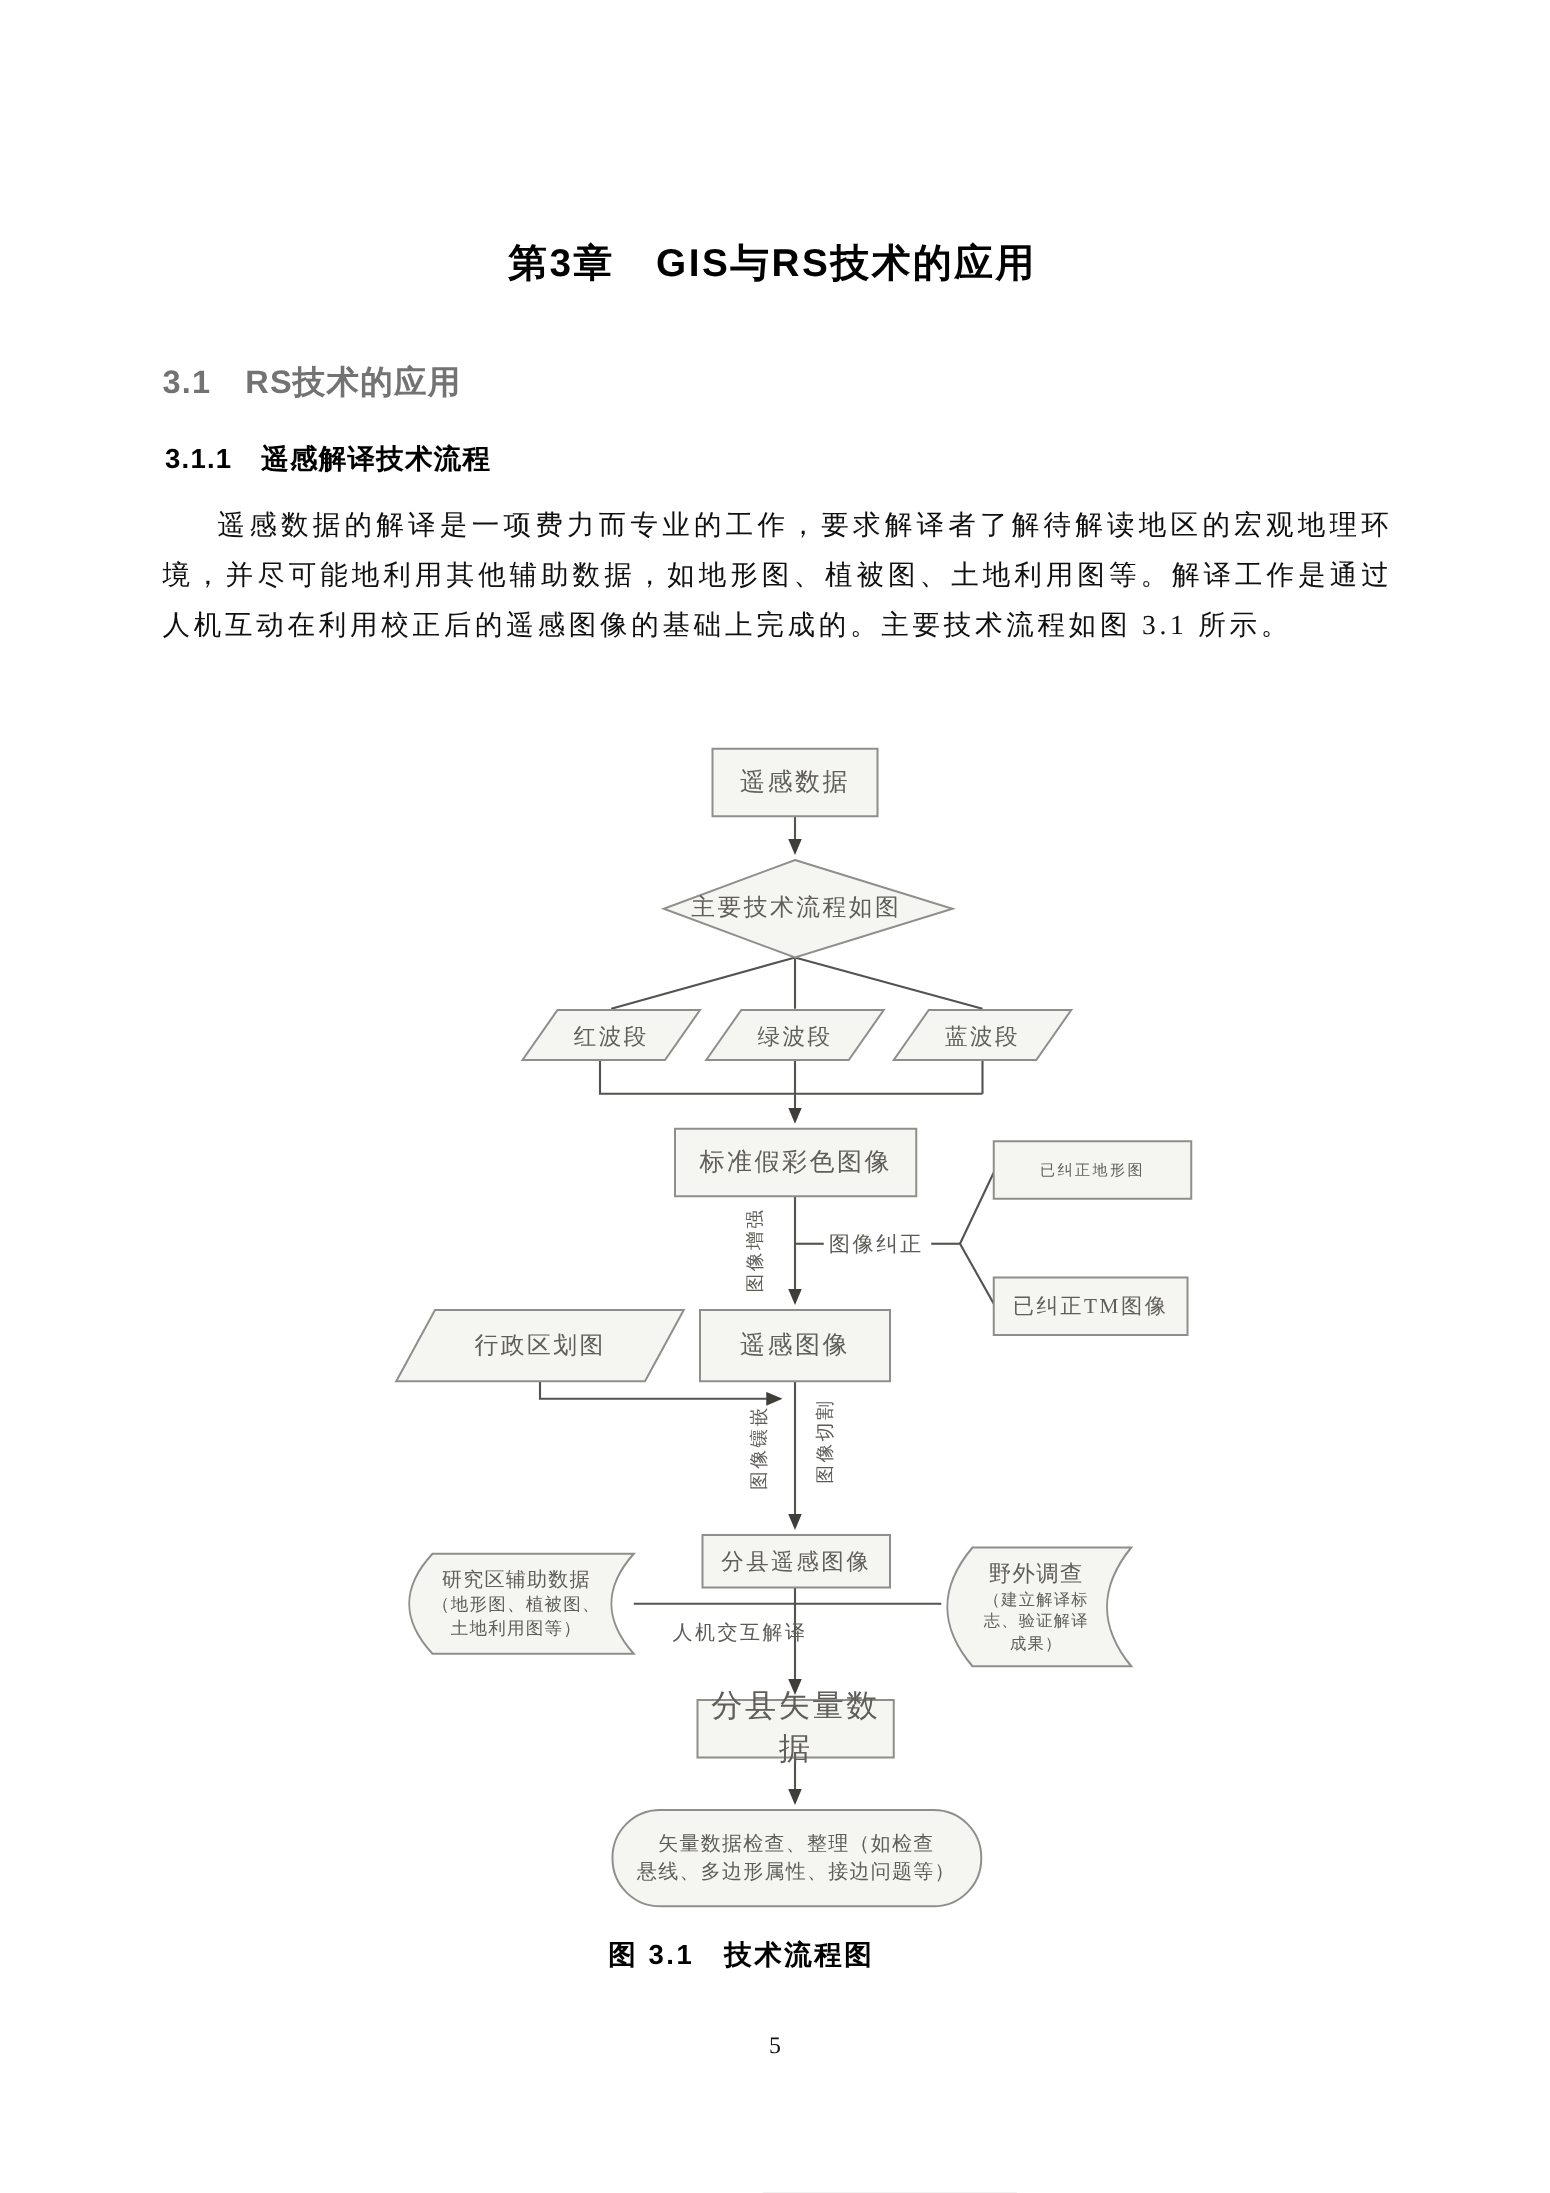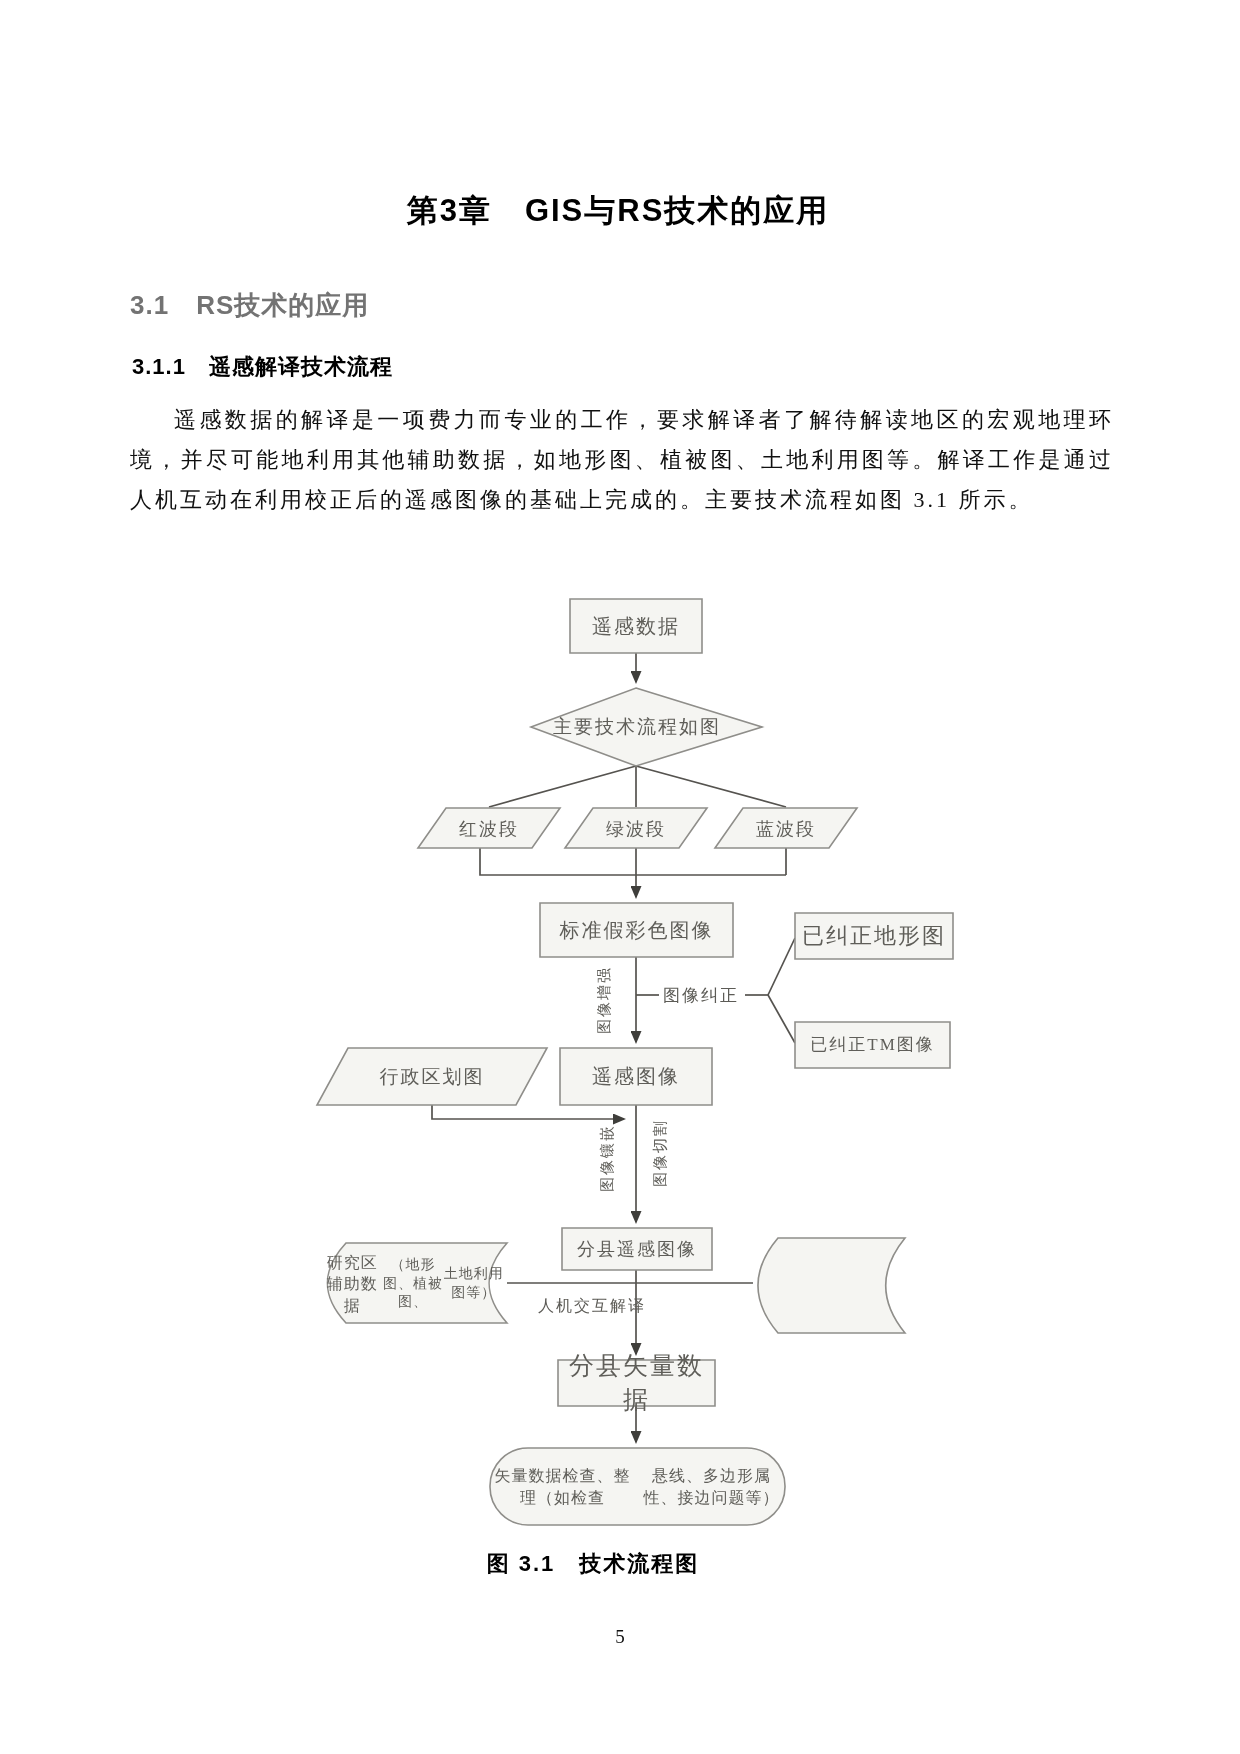--- a/index.html
+++ b/index.html
@@ -48,21 +48,21 @@
   }
   .edge-label{
     position:absolute;display:flex;align-items:center;justify-content:center;
     text-align:center;color:#5c5b56;letter-spacing:2px;
     font-family:"Liberation Serif","DejaVu Serif",serif;
   }
   .rot{
     transform:rotate(-90deg);transform-origin:center center;
     white-space:nowrap;
   }
-  .multiline{flex-direction:row;}
+  .multiline{flex-direction:column;}
   .multiline div{width:100%;}
 </style>
 </head>
 <body>
 
 <div class="page">
 
   <div class="abs chapter-title">第3章　GIS与RS技术的应用</div>
   <div class="abs h-section">3.1　RS技术的应用</div>
   <div class="abs h-subsection">3.1.1　遥感解译技术流程</div>
@@ -115,32 +115,38 @@
       <rect x="490" y="1448" width="295" height="77" rx="38" ry="38"></rect>
     </g>
   </svg>
 
   <div class="node-label" style="left:570px;top:599px;width:132px;height:54px;font-size:20px">遥感数据</div>
   <div class="node-label" style="left:517px;top:710px;width:240px;height:34px;font-size:19px">主要技术流程如图</div>
   <div class="node-label" style="left:418px;top:811px;width:142px;height:36px;font-size:18px">红波段</div>
   <div class="node-label" style="left:565px;top:811px;width:142px;height:36px;font-size:18px">绿波段</div>
   <div class="node-label" style="left:715px;top:811px;width:142px;height:36px;font-size:18px">蓝波段</div>
   <div class="node-label" style="left:540px;top:903px;width:193px;height:54px;font-size:20px">标准假彩色图像</div>
-  <div class="node-label" style="left:795px;top:913px;width:158px;height:46px;font-size:22px">已纠正地形图</div>
+  <div class="node-label" style="left:795px;top:913px;width:158px;height:46px;font-size:12px">已纠正地形图</div>
   <div class="node-label" style="left:795px;top:1022px;width:155px;height:46px;font-size:17px">已纠正TM图像</div>
   <div class="node-label" style="left:317px;top:1048px;width:230px;height:57px;font-size:19px">行政区划图</div>
   <div class="node-label" style="left:560px;top:1048px;width:152px;height:57px;font-size:20px">遥感图像</div>
   <div class="node-label" style="left:562px;top:1228px;width:150px;height:42px;font-size:18px">分县遥感图像</div>
 
   <div class="node-label multiline" style="left:322px;top:1247px;width:182px;height:74px;font-size:14px;letter-spacing:1px">
     <div style="font-size:16px">研究区辅助数据</div>
     <div>（地形图、植被图、</div>
     <div>土地利用图等）</div>
   </div>
 
+  <div class="node-label multiline" style="left:755px;top:1241px;width:148px;height:88px;font-size:13px;letter-spacing:1px">
+    <div style="font-size:18px">野外调查</div>
+    <div>（建立解译标</div>
+    <div>志、验证解译</div>
+    <div>成果）</div>
+  </div>
 
   <div class="node-label" style="left:558px;top:1360px;width:157px;height:46px;font-size:25px">分县矢量数据</div>
 
   <div class="node-label multiline" style="left:488px;top:1455px;width:298px;height:64px;font-size:16px;letter-spacing:1px">
     <div>矢量数据检查、整理（如检查</div>
     <div>悬线、多边形属性、接边问题等）</div>
   </div>
 
   <div class="edge-label" style="left:652px;top:981px;width:98px;height:28px;font-size:17px">图像纠正</div>
   <div class="edge-label rot" style="left:559px;top:990px;width:90px;height:20px;font-size:15px">图像增强</div>

